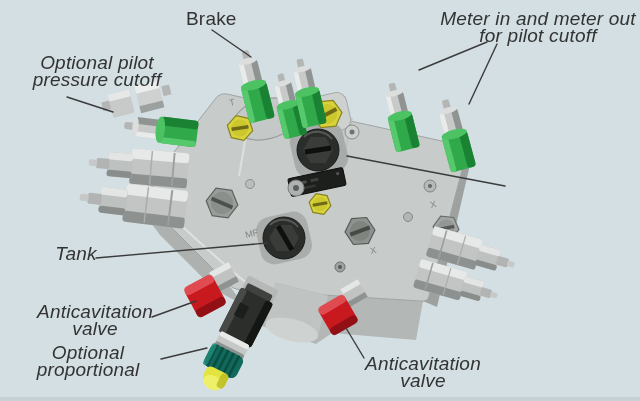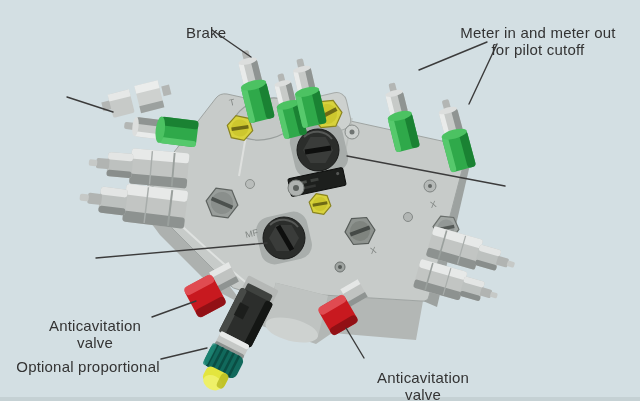--- a/index.html
+++ b/index.html
@@ -5,25 +5,24 @@
   html,body{margin:0;padding:0;background:#e8eef0;}
   .stage{
     position:relative;width:640px;height:401px;overflow:hidden;
     background:var(--c-background,#d3dfe3);
     font-family:"Liberation Sans",sans-serif;
   }
   .stage svg{position:absolute;left:0;top:0;}
   .label{
     position:absolute;
     color:var(--c-label-text,#333);
-    font-size:15px;line-height:16.5px;letter-spacing:.2px;
+    font-size:19px;line-height:16.5px;letter-spacing:.2px;
     white-space:nowrap;
-    margin-top:14px;
   }
-  .label.center{text-align:center;white-space:normal;}
+  .label.center{text-align:center;white-space:normal;font-style:italic;}
   .leader{stroke:var(--c-leader-line,#3b3b3b);stroke-width:1.4;stroke-linecap:round;fill:none;}
   .green-body{fill:var(--c-connector-green,#2fa94a);}
   .yellow-hex{fill:var(--c-plug-yellow,#d8d23c);}
   .red-cap{fill:var(--c-cap-red,#c8191f);}
   .teal-knob{fill:var(--c-knob-teal,#11695c);}
   .yellow-tip{fill:var(--c-tip-yellow,#e3e53e);}
   .black-port{fill:var(--c-port-black,#2b2d2b);}
   .block-face{fill:var(--c-block-gray,#c7cbc9);}
   .mark{font-size:9px;fill:#828784;font-family:"Liberation Sans",sans-serif;}
 </style>
@@ -247,22 +246,27 @@
 
 <div class="label" style="left:186px;top:11px;">
   <span>Brake</span>
 </div>
 
 <div class="label center" style="left:440px;top:11px;width:196px;">
   <div>Meter in and meter out</div>
   <div>for pilot cutoff</div>
 </div>
 
+<div class="label center" style="left:15px;top:55px;width:164px;">
+  <div>Optional pilot</div>
+  <div>pressure cutoff</div>
+</div>
 
 <div class="label center" style="left:15px;top:246px;width:122px;">
+  <div>Tank</div>
 </div>
 
 <div class="label center" style="left:13px;top:304px;width:164px;">
   <div>Anticavitation</div>
   <div>valve</div>
 </div>
 
 <div class="label center" style="left:6px;top:345px;width:164px;">
   <div>Optional proportional</div>
 </div>

